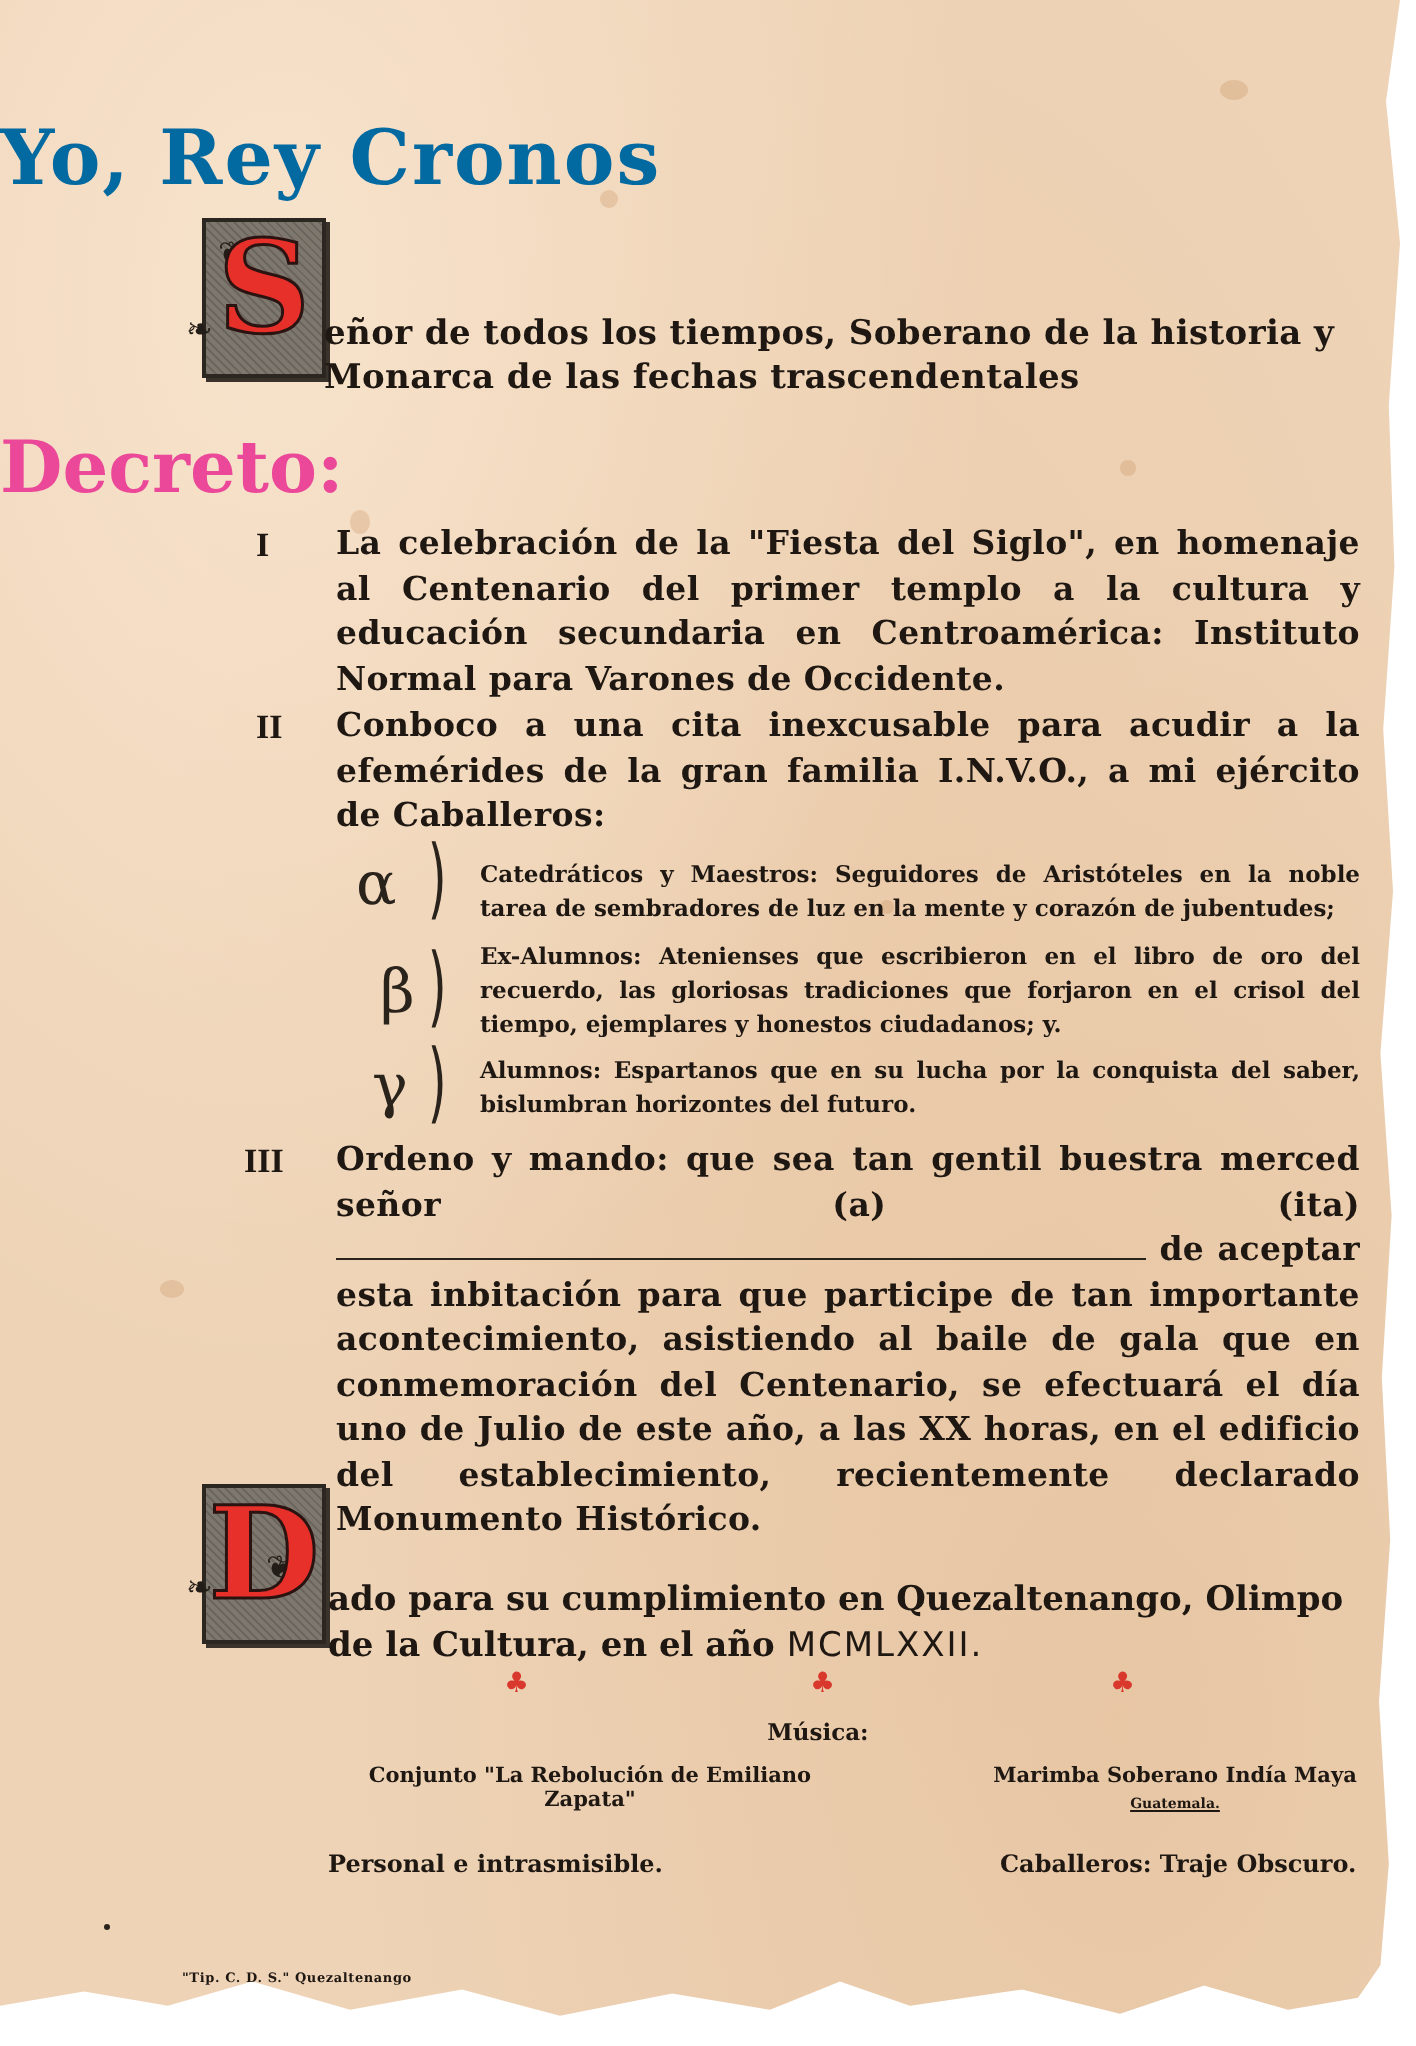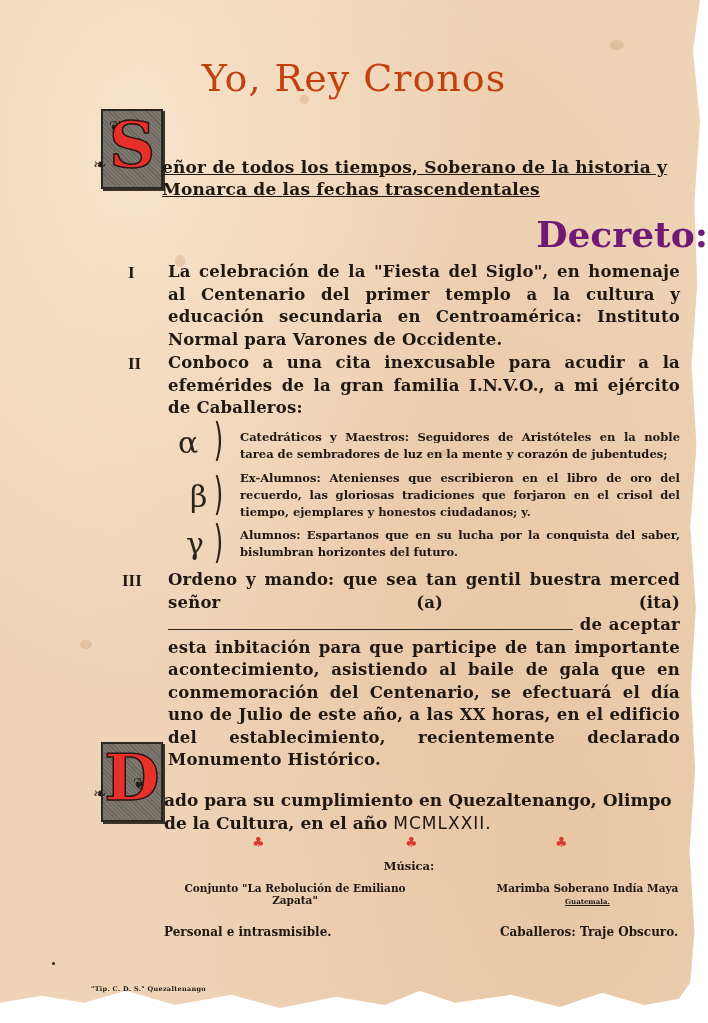--- a/index.html
+++ b/index.html
@@ -13,45 +13,45 @@
     position:absolute; left:0; top:0; width:700px; height:1013px;
     background:
       radial-gradient(ellipse at 20% 15%, rgba(255,240,222,0.55) 0%, rgba(255,240,222,0) 45%),
       radial-gradient(ellipse at 80% 85%, rgba(210,160,110,0.25) 0%, rgba(210,160,110,0) 50%),
       radial-gradient(ellipse at 60% 40%, rgba(230,190,150,0.25) 0%, rgba(230,190,150,0) 60%),
       #eed3b6;
     clip-path: polygon(0 0, 100% 0, 99% 5%, 100% 12%, 99.2% 20%, 99.6% 28%, 98.8% 36%, 99.5% 44%, 98.6% 52%, 99.4% 60%, 98.7% 68%, 99.3% 76%, 98.5% 84%, 99.2% 92%, 98.6% 97%, 97% 98.6%, 92% 99.2%, 86% 98%, 80% 99.4%, 73% 98.2%, 65% 99%, 60% 97.8%, 55% 99.2%, 48% 98.4%, 40% 99.5%, 33% 98.2%, 25% 99.2%, 18% 97.8%, 12% 99%, 6% 98.3%, 0 99%);
   }
   .stain { position:absolute; border-radius:50%; background:rgba(190,130,80,0.25); }
   .title {
-    position:absolute; left:0; width:708px; top:56px; text-align:center;
-    font-family:"DejaVu Serif", serif; font-weight:normal; font-size:38px; letter-spacing:1px;
-    color:#c2410c;
+    position:absolute; left:0; width:708px; top:56px; 
+    font-family:"DejaVu Serif", serif; font-weight:bold; font-size:38px; letter-spacing:1px;
+    color:#0369a1;
   }
   .dropcap {
     position:absolute; width:58px; height:76px;
     background:
       repeating-linear-gradient(45deg, rgba(0,0,0,0.15) 0 1px, transparent 1px 3px),
       #7d776e;
     border:2px solid #2b2620;
     box-shadow: 2px 2px 0 #3a332b;
   }
   .dropcap .letter {
     position:absolute; left:0; right:0; top:-4px; text-align:center;
     font-family:"DejaVu Serif", serif; font-weight:bold; font-size:64px;
     color:#e8302a; -webkit-text-stroke:1.5px #2a1310;
   }
   .dropcap .leaf { position:absolute; color:#231d17; font-size:16px; }
   .intro {
     position:absolute; left:162px; top:156px; width:520px;
-    font-weight:bold; font-size:17px; line-height:22px; letter-spacing:0.2px;text-decoration:underline;
+    font-weight:bold; font-size:17px; line-height:22px; letter-spacing:0.2px;
   }
   .decreto {
-    position:absolute; left:0; width:708px; top:213px; text-align:right;
-    font-weight:bold; font-size:36px; color:#701a75;
+    position:absolute; left:0; width:708px; top:213px; text-align:left;
+    font-weight:bold; font-size:36px; color:#ec4899;
   }
   .numeral {
     position:absolute; left:128px; font-weight:bold; font-size:17px;
     font-family:"Liberation Serif", serif;
   }
   .para {
     position:absolute; left:168px; width:512px;
     font-weight:bold; font-size:16.5px; line-height:22.5px; text-align:justify;
     letter-spacing:0.2px;
   }

